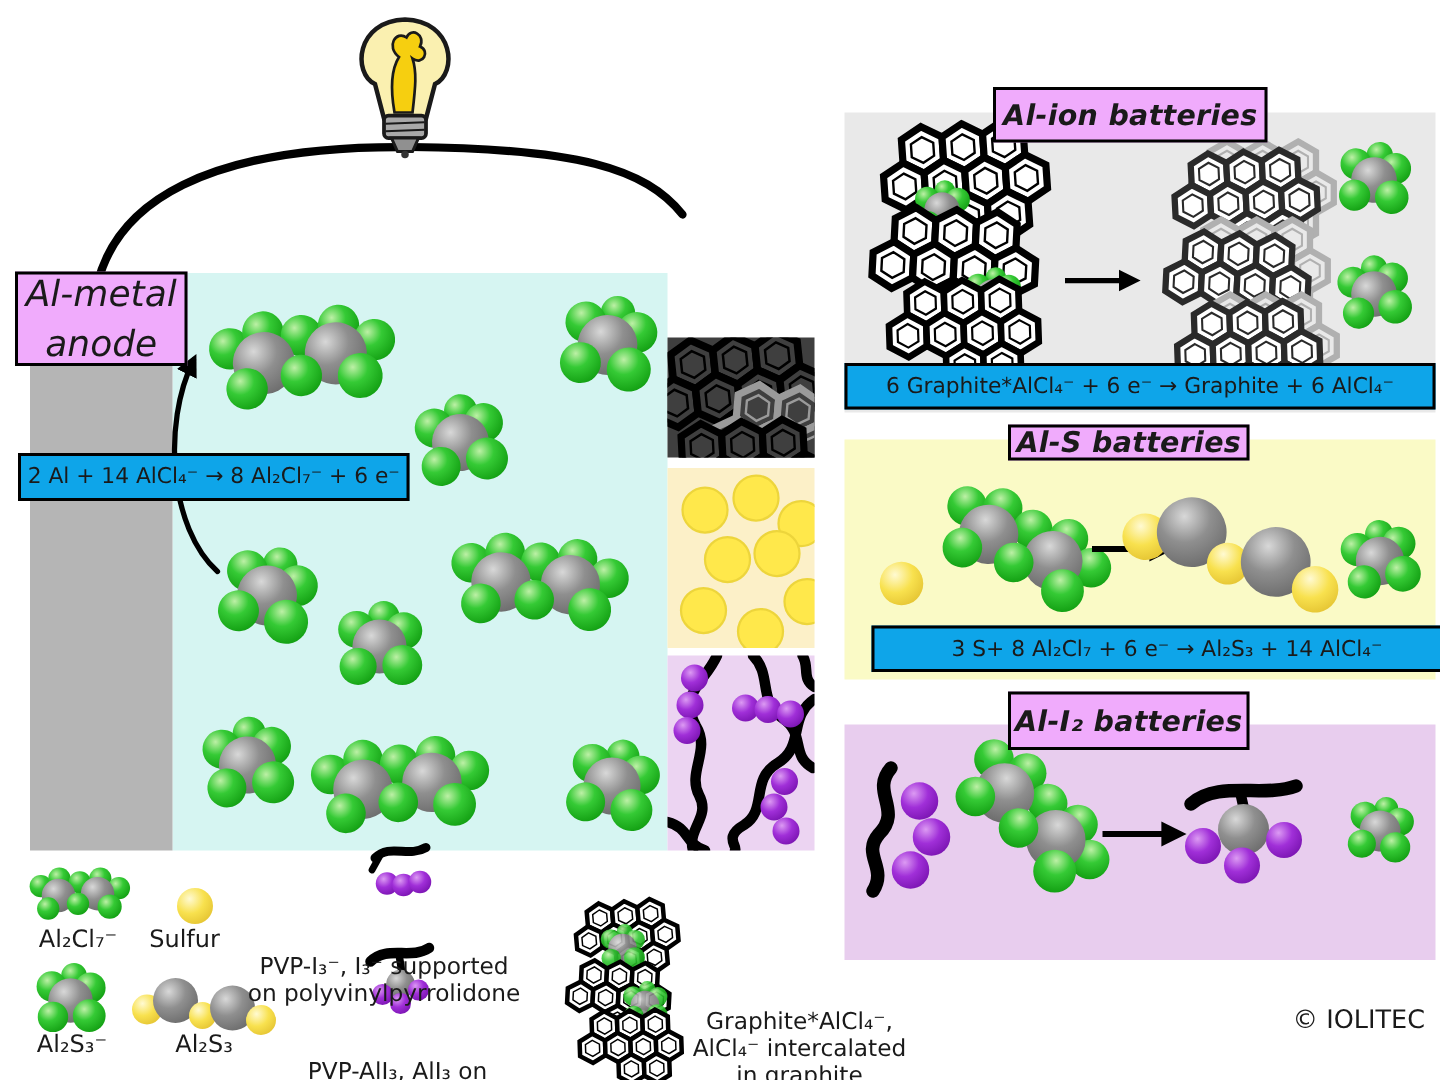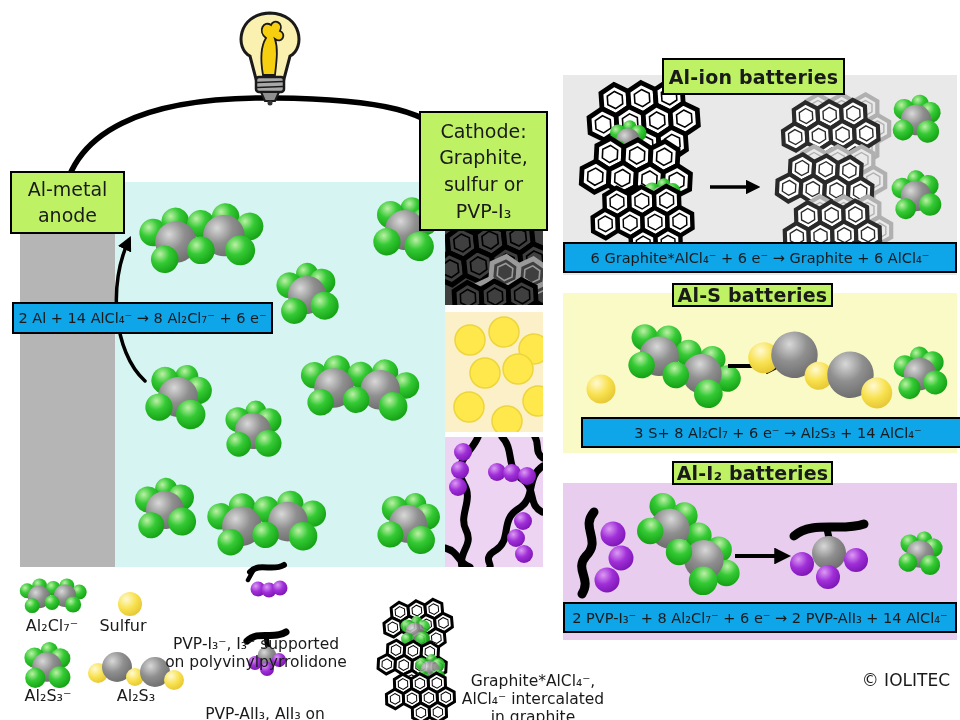--- a/index.html
+++ b/index.html
@@ -1,36 +1,36 @@
 <!DOCTYPE html>
 <html><head>
 <meta charset="utf-8">
 <style>
   html,body{margin:0;padding:0;background:#fff;}
   .slide{position:relative;width:960px;height:720px;background:#ffffff;overflow:hidden;
          font-family:"DejaVu Sans",sans-serif;color:#1a1a1a;}
   svg.art{position:absolute;left:0;top:0;z-index:1;}
-  .box{position:absolute;background:#bef264;border:2.5px solid #000;z-index:2;
+  .box{position:absolute;background:#f0abfc;border:2.5px solid #000;z-index:2;
        display:flex;align-items:center;justify-content:center;text-align:center;
-       white-space:pre-line;box-sizing:border-box;}
+       white-space:pre-line;box-sizing:border-box;font-style:italic;}
   .eqbox{position:absolute;background:#0ea5e9;border:2px solid #000;z-index:2;
        display:flex;align-items:center;justify-content:center;text-align:center;
        font-size:14.5px;box-sizing:border-box;}
   .titlebox{font-weight:bold;font-size:19px;letter-spacing:.2px;}
   .lbl{position:absolute;z-index:2;text-align:center;white-space:pre-line;
        font-size:16px;line-height:1.15;}
   .lbl.small{font-size:15.5px;margin-top:37px;}
-  #anode-box{left:10px;top:171px;width:115px;height:63px;font-size:19px;line-height:1.35;}
+  #anode-box{left:10px;top:181px;width:115px;height:63px;font-size:24px;line-height:1.35;}
   #cathode-box{left:419px;top:111px;width:129px;height:120px;font-size:19px;line-height:1.4;}
   #main-eq{left:12px;top:302px;width:261px;height:32px;}
   #p1-title{left:662px;top:58px;width:183px;height:37px;}
   #p1-eq{left:563px;top:242px;width:394px;height:31px;}
   #p2-title{left:672px;top:283px;width:161px;height:24px;}
   #p2-eq{left:581px;top:417px;width:394px;height:31px;}
-  #p3-title{left:672px;top:461px;width:161px;height:24px;}
+  #p3-title{left:672px;top:461px;width:161px;height:39px;}
   #p3-eq{left:563px;top:602px;width:394px;height:31px;}
   #lg-al2cl7{left:10px;top:617px;width:84px;}
   #lg-sulfur{left:92px;top:617px;width:62px;}
   #lg-pvpi3{left:160px;top:599px;width:192px;}
   #lg-alcl4{left:10px;top:687px;width:76px;}
   #lg-al2s3{left:100px;top:687px;width:72px;}
   #lg-pvpali3{left:178px;top:669px;width:174px;}
   #lg-graphite{left:458px;top:636px;width:150px;}
   #copyright{left:820px;top:671px;width:130px;text-align:right;font-size:17px;}
 </style>
@@ -267,34 +267,29 @@
     <use href="#flake" transform="translate(400,612) rotate(-5) scale(0.75)" fill="#fff" color="#000"></use>
     <use href="#alcl4" transform="translate(415,632) scale(0.5)" opacity="0.9"></use>
     <use href="#flake" transform="translate(396,650) rotate(3) scale(0.75)" fill="#fff" color="#000"></use>
     <use href="#alcl4" transform="translate(430,670) scale(0.5)" opacity="0.9"></use>
     <use href="#flake" transform="translate(403,684) rotate(-2) scale(0.75)" fill="#fff" color="#000"></use>
   </g>
 </svg>
 
 <div class="box" id="anode-box">Al-metal
 anode</div>
-<div class="box" id="cathode-box">Cathode:
-Graphite,
-sulfur or
-PVP-I₃</div>
 <div class="eqbox" id="main-eq">2 Al + 14 AlCl₄⁻ → 8 Al₂Cl₇⁻ + 6 e⁻</div>
 
 <div class="box titlebox" id="p1-title">Al-ion batteries</div>
 <div class="eqbox" id="p1-eq">6 Graphite*AlCl₄⁻ + 6 e⁻ →  Graphite + 6 AlCl₄⁻</div>
 
 <div class="box titlebox" id="p2-title">Al-S batteries</div>
 <div class="eqbox" id="p2-eq">3 S+ 8 Al₂Cl₇ + 6 e⁻ → Al₂S₃ + 14 AlCl₄⁻</div>
 
 <div class="box titlebox" id="p3-title">Al-I₂ batteries</div>
-<div class="eqbox" id="p3-eq">2 PVP-I₃⁻ + 8 Al₂Cl₇⁻ + 6 e⁻ → 2 PVP-AlI₃ + 14 AlCl₄⁻</div>
 
 <div class="lbl" id="lg-al2cl7">Al₂Cl₇⁻</div>
 <div class="lbl" id="lg-sulfur">Sulfur</div>
 <div class="lbl small" id="lg-pvpi3">PVP-I₃⁻, I₃⁻ supported
 on polyvinylpyrrolidone</div>
 <div class="lbl" id="lg-alcl4">Al₂S₃⁻</div>
 <div class="lbl" id="lg-al2s3">Al₂S₃</div>
 <div class="lbl small" id="lg-pvpali3">PVP-AlI₃, AlI₃ on
 polymeric support</div>
 <div class="lbl small" id="lg-graphite">Graphite*AlCl₄⁻,

